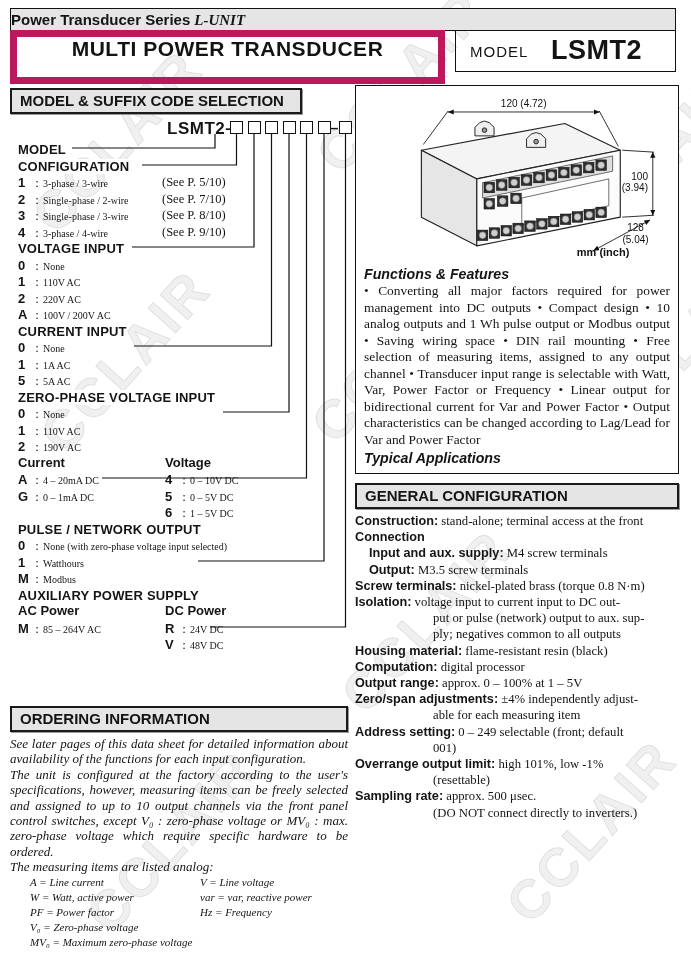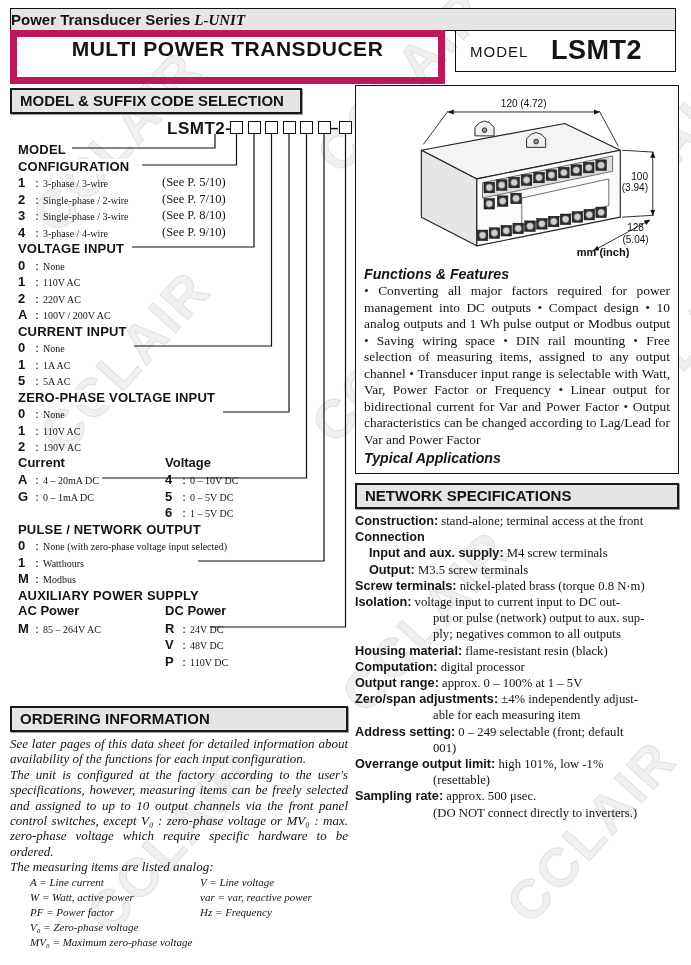--- a/index.html
+++ b/index.html
@@ -160,23 +160,20 @@
         <div class="srow cols">
           <span class="chead cl">AC Power</span>
           <span class="chead cr">DC Power</span>
         </div>
         <div class="srow cols">
           <span class="icell cl"><b class="icode">M</b><span class="icolon">:</span><span class="idesc">85 – 264V AC</span></span>
           <span class="icell cr"><b class="icode">R</b><span class="icolon">:</span><span class="idesc">24V DC</span></span>
         </div>
         <div class="srow cols">
           <span class="icell cr"><b class="icode">V</b><span class="icolon">:</span><span class="idesc">48V DC</span></span>
-        </div>
-        <div class="srow cols">
-          <span class="icell cr"><b class="icode">P</b><span class="icolon">:</span><span class="idesc">110V DC</span></span>
         </div>
       </div>
 
     <div class="sechead ord-head">
       <span>ORDERING INFORMATION</span>
     </div>
     <div class="ordering-text">
       <p>See later pages of this data sheet for detailed information about availability of the functions for each input configuration.</p>
       <p>The unit is configured at the factory according to the user's specifications, however, measuring items can be freely selected and assigned to up to 10 output channels via the front panel control switches, except V₀ : zero-phase voltage or MV₀ : max. zero-phase voltage which require specific hardware to be ordered.</p>
       <p>The measuring items are listed analog:</p>
@@ -289,21 +286,21 @@
         <text x="284" y="155" font-size="10.5" text-anchor="middle">(5.04)</text>
         <text x="250" y="169" font-size="11.5" font-weight="bold" text-anchor="middle">mm (inch)</text>
       </svg>
 
       <div class="ftitle">Functions &amp; Features</div>
       <p class="fbody">• Converting all major factors required for power management into DC outputs • Compact design • 10 analog outputs and 1 Wh pulse output or Modbus output • Saving wiring space • DIN rail mounting • Free selection of measuring items, assigned to any output channel • Transducer input range is selectable with Watt, Var, Power Factor or Frequency • Linear output for bidirectional current for Var and Power Factor • Output characteristics can be changed according to Lag/Lead for Var and Power Factor</p>
       <div class="ftitle">Typical Applications</div>
     </div>
 
     <div class="sechead specs-head">
-      <span>NETWORK SPECIFICATIONS</span>
+      <span>GENERAL CONFIGURATION</span>
     </div>
     <div id="specs-list">
         <div class="spec"><b class="slabel">Construction:</b> stand-alone; terminal access at the front</div>
         <div class="spec"><b class="slabel">Connection</b></div>
         <div class="spec ind"><b class="slabel">Input and aux. supply:</b> M4 screw terminals</div>
         <div class="spec ind"><b class="slabel">Output:</b> M3.5 screw terminals</div>
         <div class="spec"><b class="slabel">Screw terminals:</b> nickel-plated brass (torque 0.8 N·m)</div>
         <div class="spec"><b class="slabel">Isolation:</b> voltage input to current input to DC out-
 put or pulse (network) output to aux. sup-
 ply; negatives common to all outputs</div>

